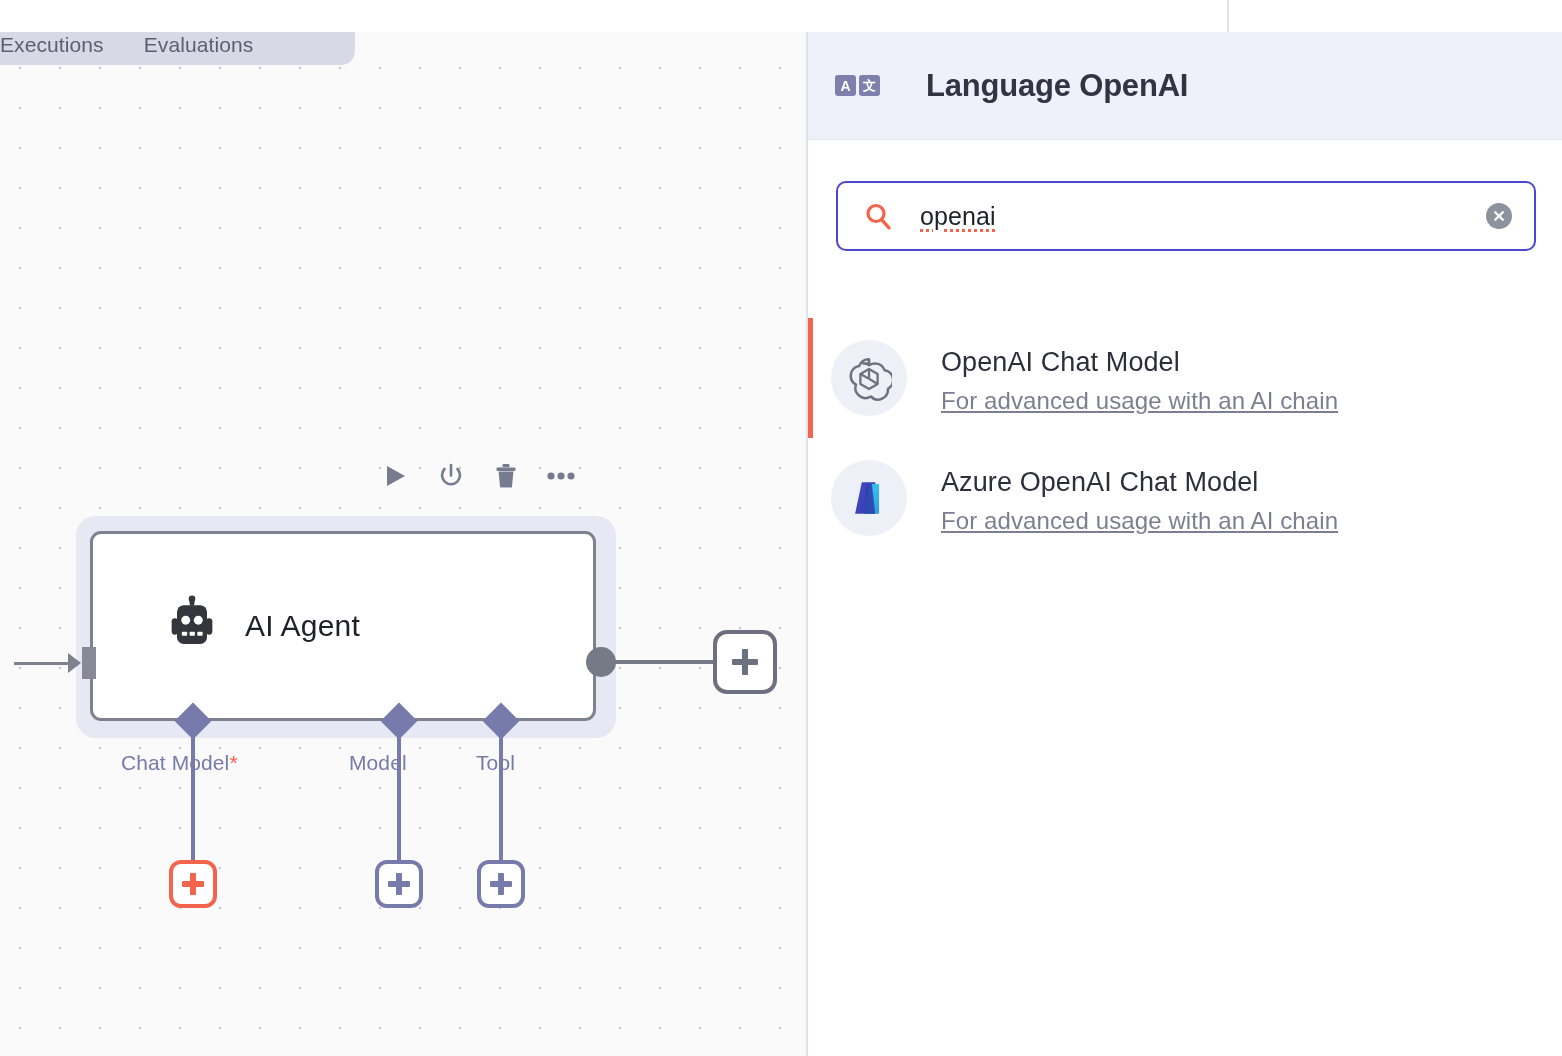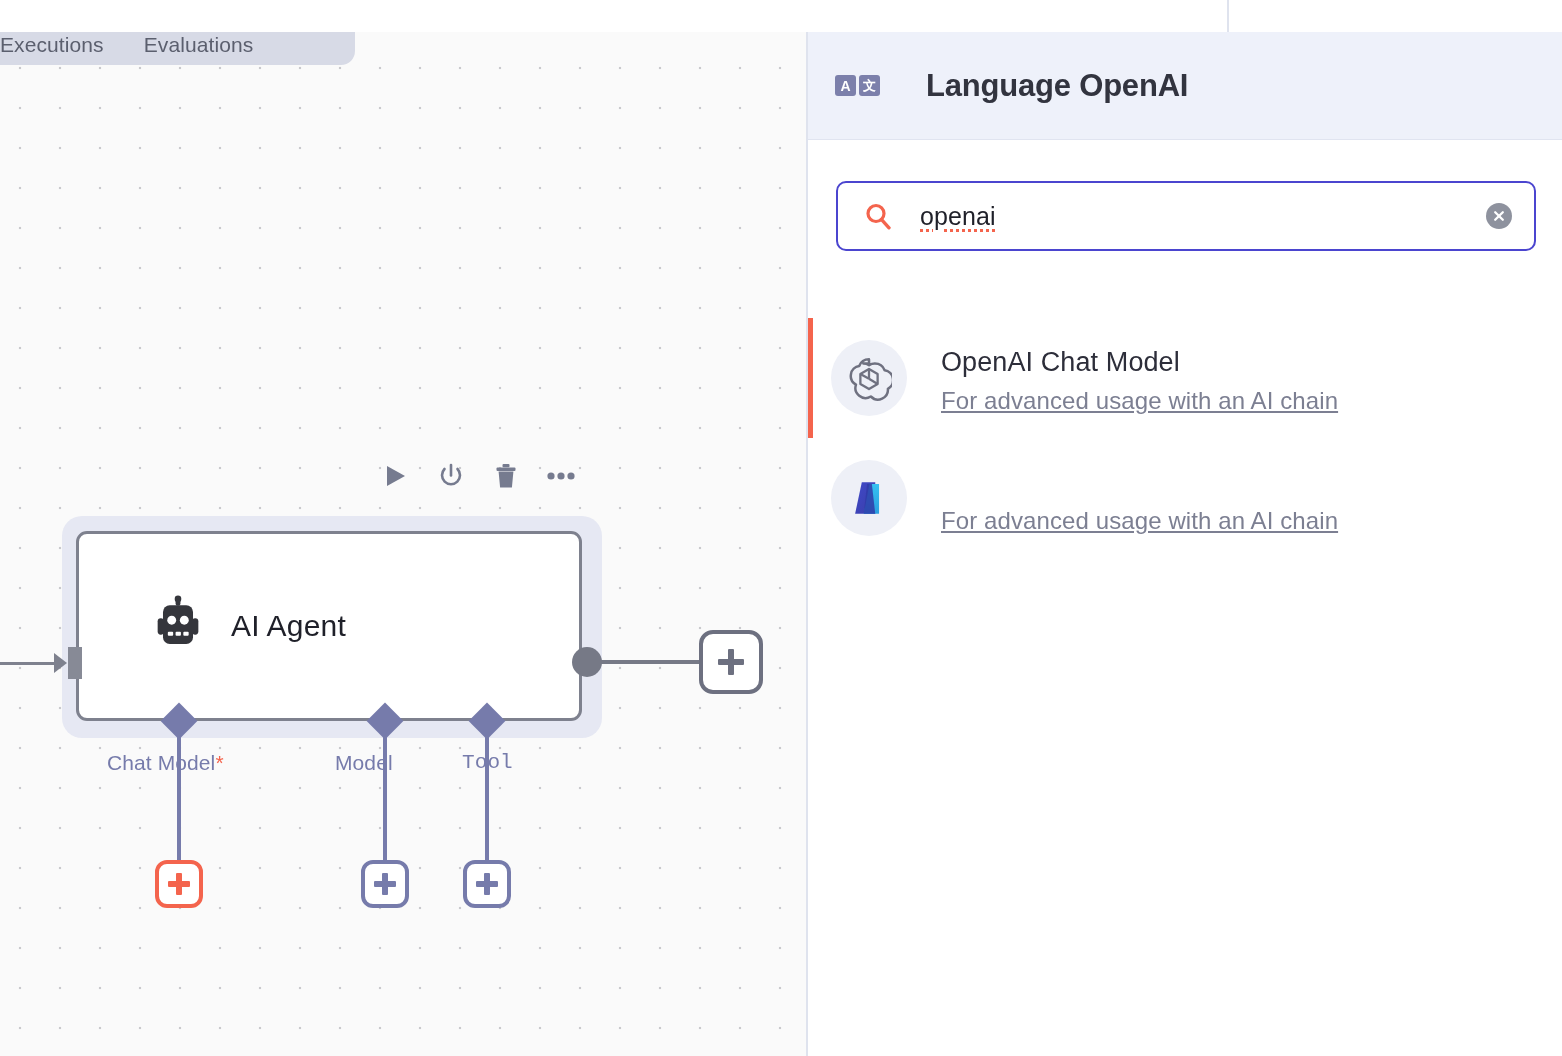--- a/index.html
+++ b/index.html
@@ -81,21 +81,21 @@
   .node-toolbar .tb-btn {
     width: 28px; height: 28px;
     display: flex; align-items: center; justify-content: center;
     cursor: pointer;
   }
   .tb-btn svg { display: block; }
 
   
   .node-wrap {
     position: absolute;
-    left: 62px; top: 484px;
+    left: 76px; top: 484px;
     width: 540px; height: 222px;
     z-index: 10;
     padding-left: 13px;
   }
   .node-glow {
     position: absolute;
     left: 0; top: 0;
     width: 540px; height: 222px;
     background: #e6e8f3;
     border-radius: 20px;
@@ -426,21 +426,21 @@
         <div class="diamond" style="left:310px; top:192px;"></div>
         <div class="sub-label" style="left:273px; top:235px;">Model</div>
         <div class="sub-line" style="left:321px; top:216px; height:128px;"></div>
         <div class="sub-plus" style="left:299px; top:344px;">
           <span class="plus-glyph"></span>
         </div>
       </div>
 
       <div class="sub" style="left:0; top:0;">
         <div class="diamond" style="left:412px; top:192px;"></div>
-        <div class="sub-label" style="left:400px; top:235px;font-family:Liberation Mono, monospace;">Tool</div>
+        <div class="sub-label" style="left:400px; top:235px;">Tool</div>
         <div class="sub-line" style="left:423px; top:216px; height:128px;"></div>
         <div class="sub-plus" style="left:401px; top:344px;">
           <span class="plus-glyph"></span>
         </div>
       </div>
     </div>
   </div>
 
   <div class="panel">
 
@@ -501,19 +501,20 @@
                 <stop offset="0%" stop-color="#35c1f1"></stop>
                 <stop offset="100%" stop-color="#2b9fe0"></stop>
               </linearGradient>
             </defs>
             <path d="M16.5 7.5 L30.5 7.5 L30.5 40.5 L9.5 40.5 Z" fill="url(#azA)"></path>
             <path d="M24.5 9.5 L34.5 9.5 L34.5 40.5 L18.5 40.5 Z" fill="url(#azB)"></path>
             <path d="M22 9.5 L27 9.5 L30.5 40.5 L18.5 40.5 Z" fill="#2f3ba8" opacity="0.85"></path>
           </svg>
         </div>
         <div class="result-text">
+          <div class="result-title">Azure OpenAI Chat Model</div>
           <div class="result-sub">For advanced usage with an AI chain</div>
         </div>
       </div>
 
     </div>
   </div>
 </div>
 
 </body></html>

